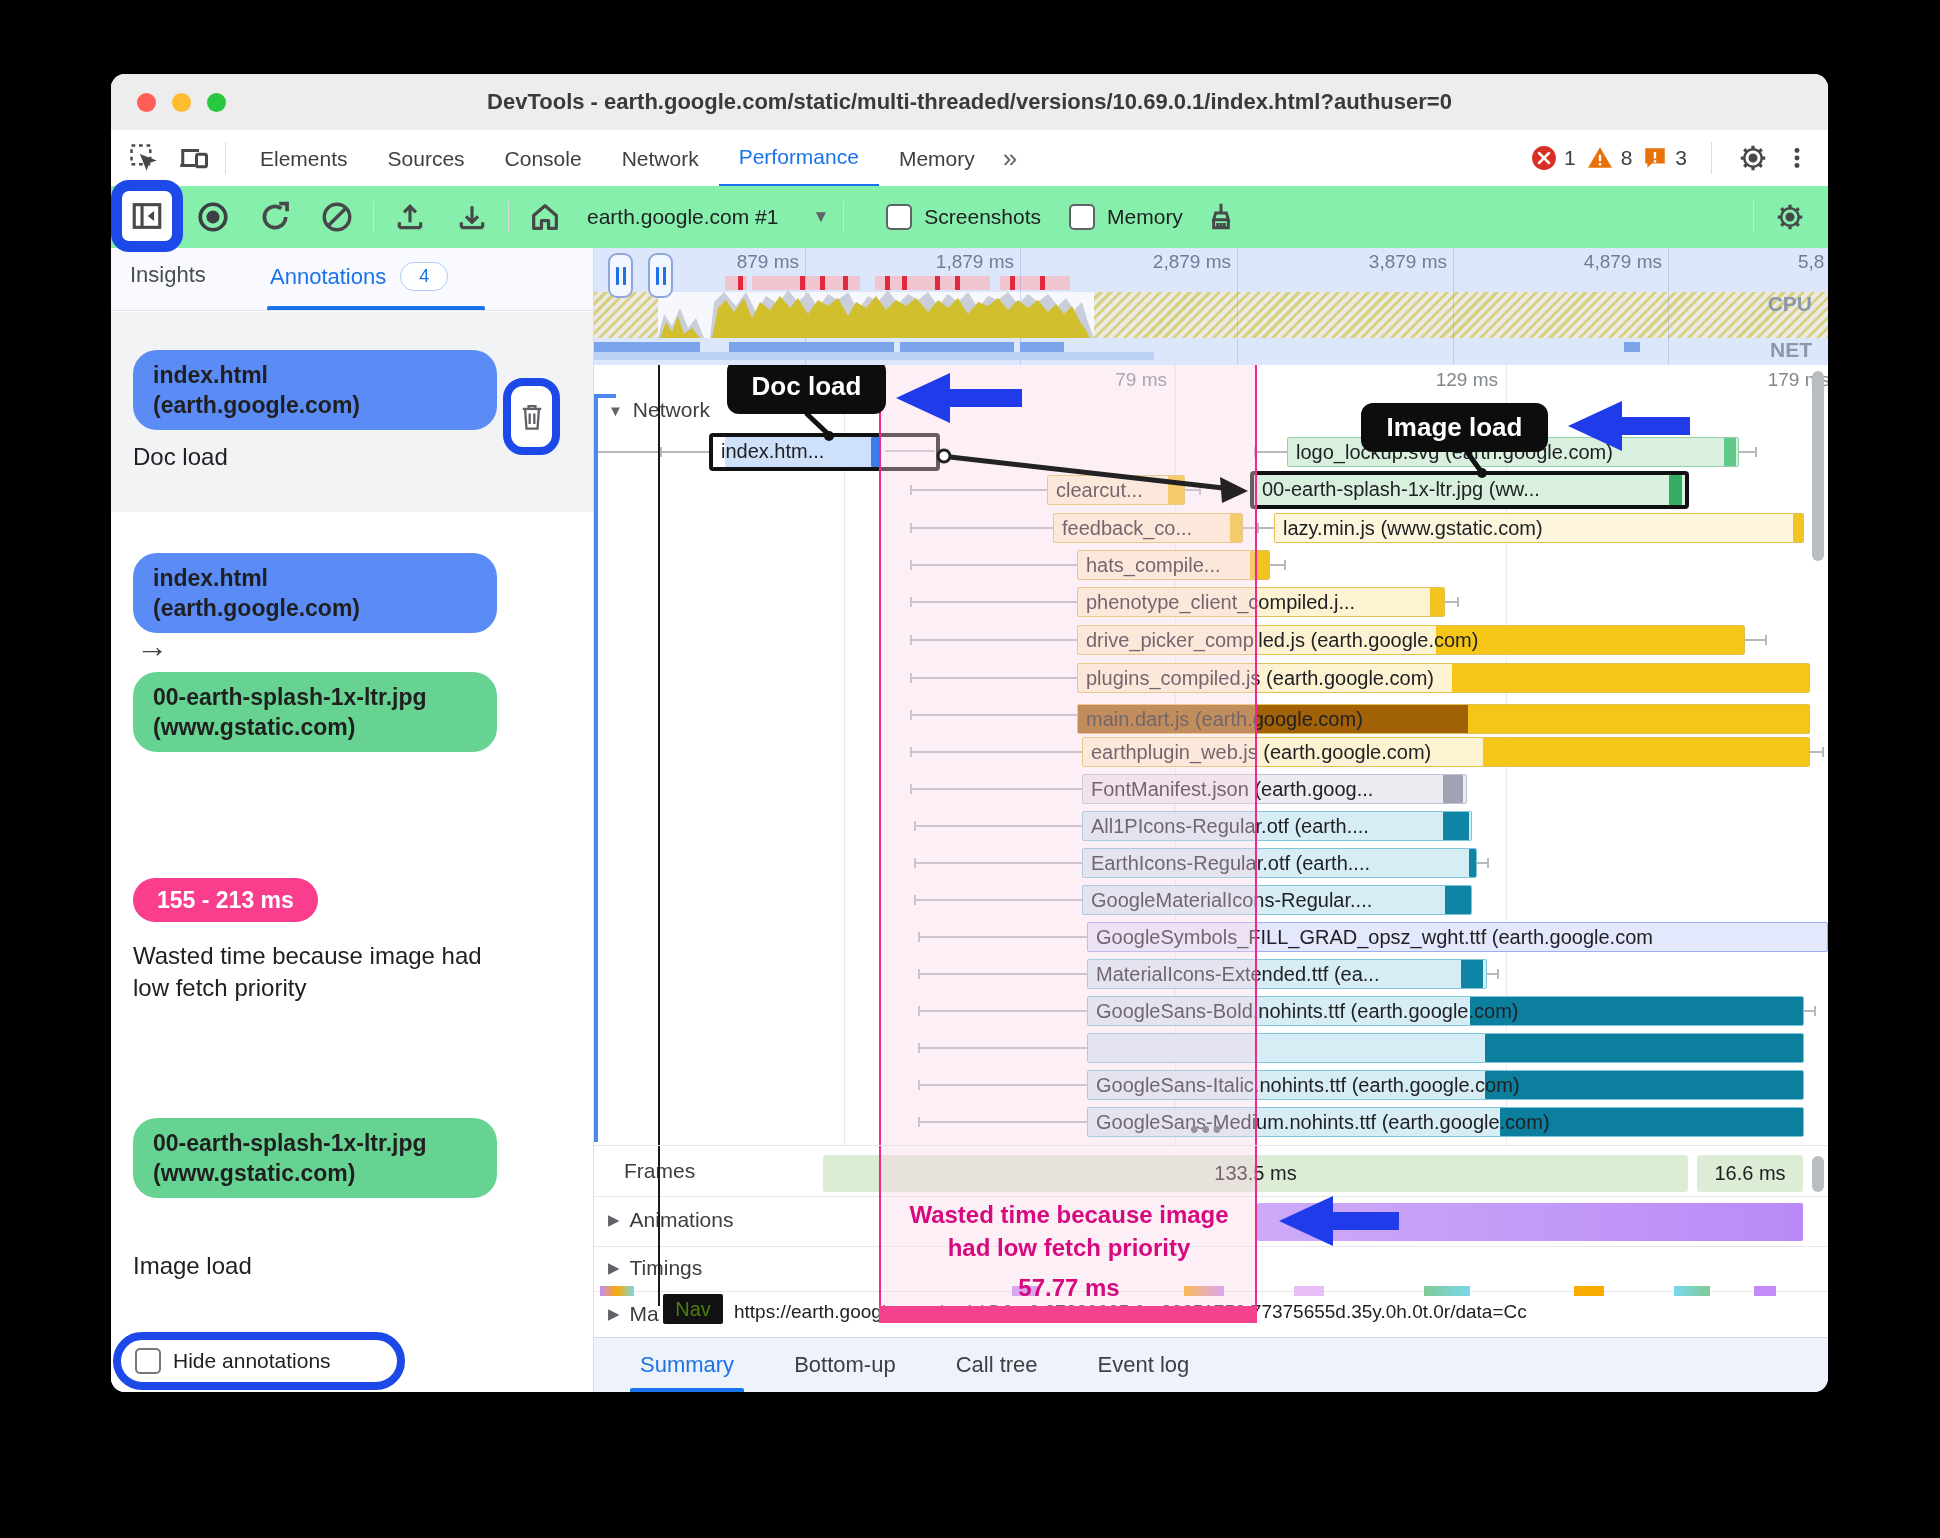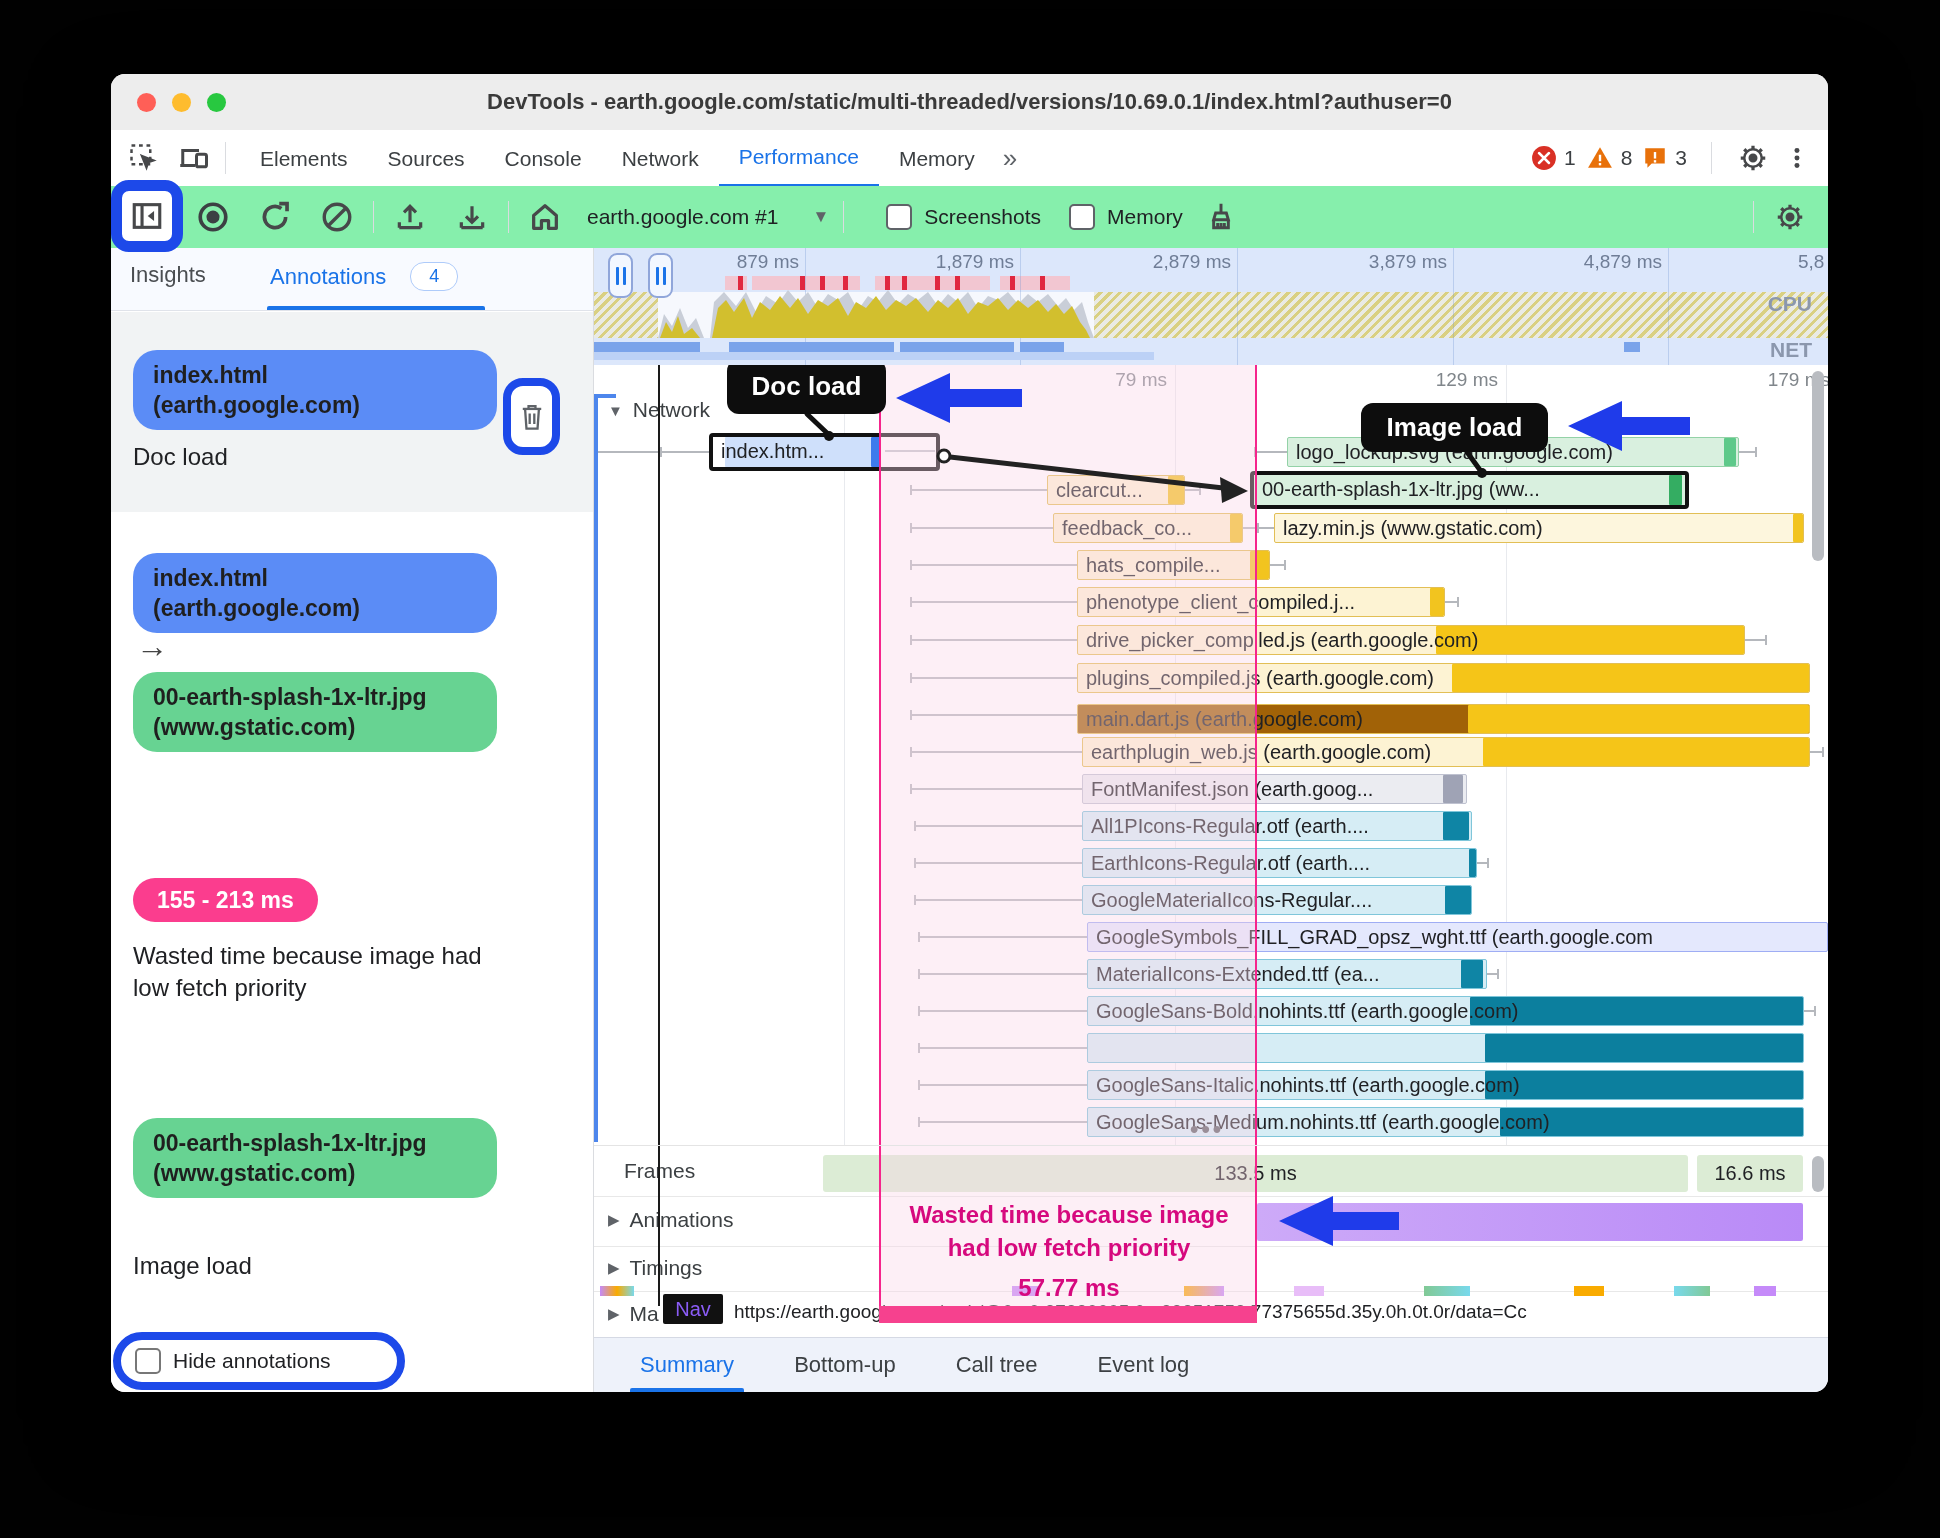--- a/index.html
+++ b/index.html
@@ -27,21 +27,21 @@
   .dd{font-size:17px;color:#5f6368;}
   .chk{width:22px;height:22px;border:2px solid #5f6368;border-radius:5px;background:#fff;}
   .chklbl{font-size:21px;color:#202124;margin-left:12px;}
   .chkgrp{display:flex;align-items:center;margin-left:28px;}
   
   #content{position:absolute;left:0;top:174px;right:0;bottom:0;display:flex;}
   
   #sidebar{position:relative;width:483px;height:100%;background:#fff;border-right:1px solid #dadce0;box-sizing:border-box;overflow:hidden;}
   .side-tabs{position:absolute;left:0;top:0;width:100%;height:62px;background:#f8faff;border-bottom:1px solid #e0e3ea;}
   .stab{position:absolute;top:14px;font-size:22px;color:#4a4d51;}
-  .stab-annot{color:#1a73e8;display:flex;align-items:center;gap:24px;}
+  .stab-annot{color:#1a73e8;display:flex;align-items:center;gap:14px;}
   .annot-badge{min-width:34px;height:27px;border-radius:14px;border:1.5px solid #aecbfa;background:#fff;color:#1a73e8;font-size:18px;display:flex;align-items:center;justify-content:center;padding:0 6px;}
   .stab-underline{position:absolute;left:156px;width:218px;bottom:0;height:4px;background:#1a73e8;border-radius:2px 2px 0 0;}
   .card1-bg{position:absolute;left:0;top:64px;width:100%;height:200px;background:#f1f3f4;}
   .pill{position:absolute;left:22px;width:364px;box-sizing:border-box;border-radius:24px;padding:10px 20px;font-size:23px;font-weight:bold;color:#1f1f1f;line-height:30px;overflow-wrap:break-word;}
   .pill-blue{background:#5b8cf6;}
   .pill-green{background:#67d392;}
   .pill-pink{background:#fb3d8e;color:#fff;width:auto;padding:7px 24px;border-radius:24px;}
   .side-label{position:absolute;left:22px;font-size:24px;color:#202124;}
   .side-text{position:absolute;left:22px;width:350px;font-size:24px;color:#202124;line-height:32px;}
   .flow-arrow{position:absolute;left:25px;font-size:32px;color:#444;}
@@ -84,21 +84,21 @@
   .more-dots{position:absolute;left:596px;top:750px;font-size:24px;font-weight:bold;color:#5f6368;letter-spacing:3px;z-index:2;}
   .vscroll{position:absolute;right:4px;width:12px;background:#b9bcc1;border-radius:6px;z-index:8;}
   
   #tracks{position:absolute;left:0;top:897px;width:1234px;height:192px;background:#fff;border-top:1px solid #e4e4e4;overflow:hidden;}
   .trk-sep{position:absolute;left:0;width:100%;height:1px;background:#e8e8e8;}
   .trk-lbl{position:absolute;left:14px;font-size:21px;color:#3c4043;display:flex;gap:10px;align-items:center;z-index:2;}
   .frames-bar{position:absolute;background:#dcecd5;border-radius:3px;z-index:1;font-size:20px;color:#202124;display:flex;align-items:center;justify-content:center;}
   .anim-bar{position:absolute;background:linear-gradient(90deg,#cdaaf8,#b98af7);border-radius:2px;z-index:1;}
   .pink-caption{position:absolute;text-align:center;color:#d6097e;font-weight:bold;font-size:24px;z-index:5;}
   .pink-solidbar{position:absolute;background:#f6418e;z-index:6;}
-  .navchip{position:absolute;background:#111;color:#8b5cf6;font-size:20px;display:flex;align-items:center;justify-content:center;border-radius:2px;z-index:4;}
+  .navchip{position:absolute;background:#111;color:#4d7c0f;font-size:20px;display:flex;align-items:center;justify-content:center;border-radius:2px;z-index:4;}
   .main-url{position:absolute;font-size:19px;color:#202124;white-space:nowrap;overflow:hidden;z-index:2;}
   .thumb{position:absolute;top:140px;height:10px;z-index:2;}
   
   #btabs{position:absolute;left:0;top:1089px;width:1234px;height:55px;background:#eef2fa;border-top:1px solid #d5d9e4;display:flex;align-items:center;padding-left:46px;box-sizing:border-box;gap:60px;}
   .btab{font-size:22px;color:#3c4043;position:relative;height:100%;display:flex;align-items:center;}
   .btab.active{color:#1a73e8;}
   .btab.active:after{content:"";position:absolute;left:-10px;right:-10px;bottom:0;height:4px;background:#1a73e8;border-radius:2px 2px 0 0;}
   svg{display:block;}
 </style>
 </head>

